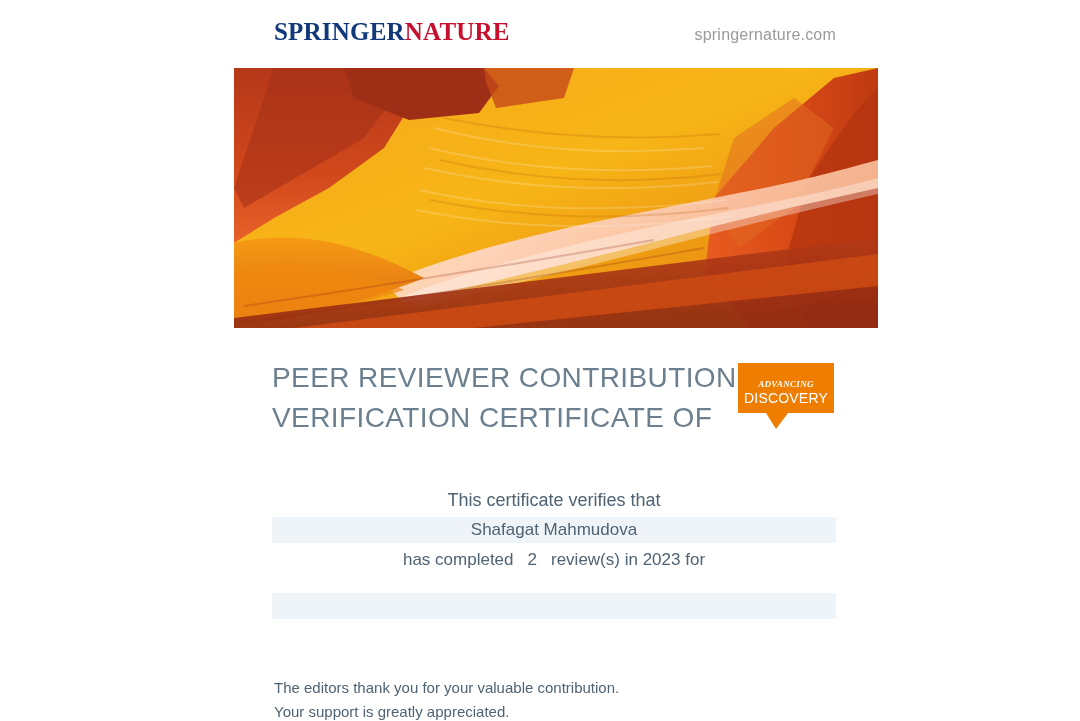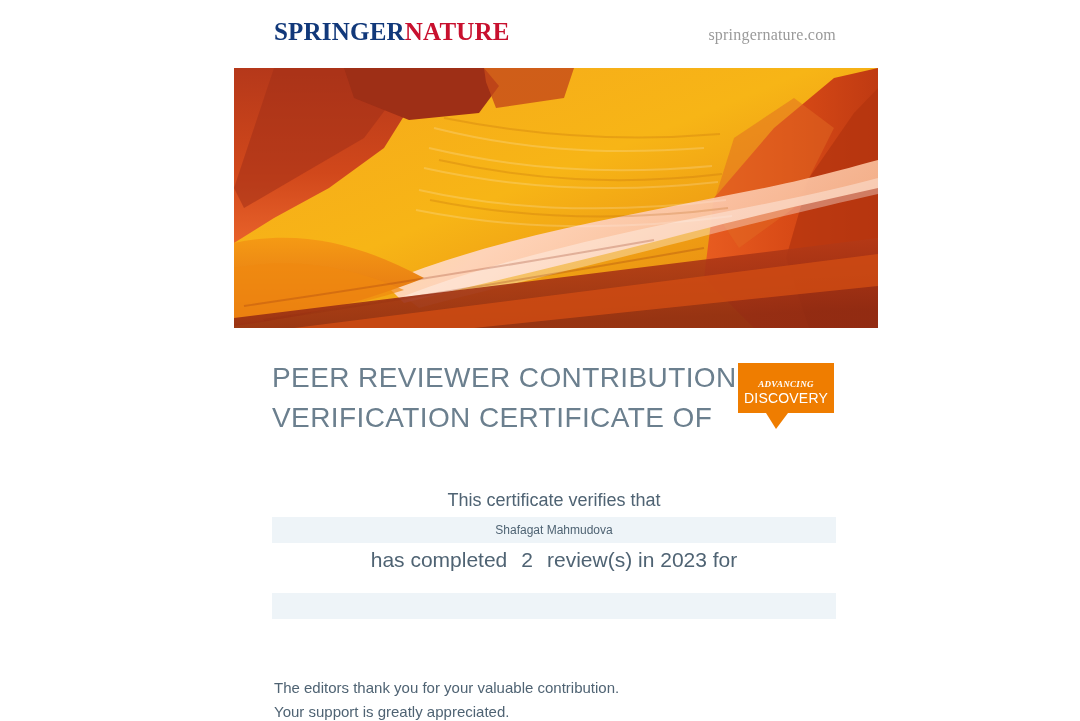--- a/index.html
+++ b/index.html
@@ -45,21 +45,20 @@
     color: #c8102e;
   }
   .site-url {
     position: absolute;
     right: 244px;
     top: 18px;
     font-size: 16px;
     color: #9a9a9a;
     letter-spacing: 0.2px;
     white-space: nowrap;
-    font-family: Liberation Serif, serif;
   }
 
   
   .banner {
     position: absolute;
     left: 234px;
     top: 68px;
     width: 644px;
     height: 260px;
     overflow: hidden;
@@ -143,29 +142,29 @@
     text-align: center;
     font-size: 18px;
     color: #4f6373;
     padding: 4px 0 6px 0;
   }
   .field-row {
     background: #eef4f8;
     height: 26px;
     line-height: 26px;
     text-align: center;
-    font-size: 12px;
+    font-size: 17px;
     color: #4f6373;
     margin-bottom: 4px;
   }
   .plain-row {
     height: 26px;
     line-height: 26px;
     text-align: center;
-    font-size: 21px;
+    font-size: 17px;
     color: #4f6373;
     margin-bottom: 20px;
     white-space: nowrap;
   }
   .plain-row .count-box {
     display: inline-block;
     min-width: 28px;
     text-align: center;
   }
   .empty-row {

